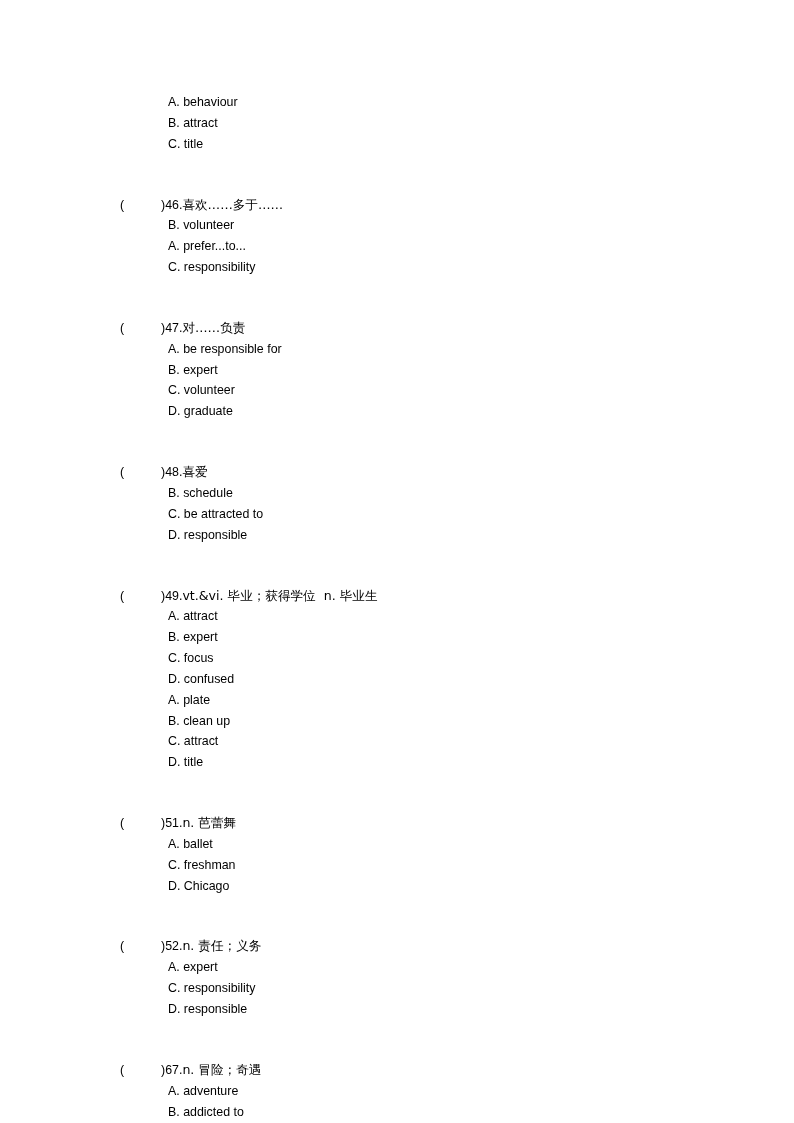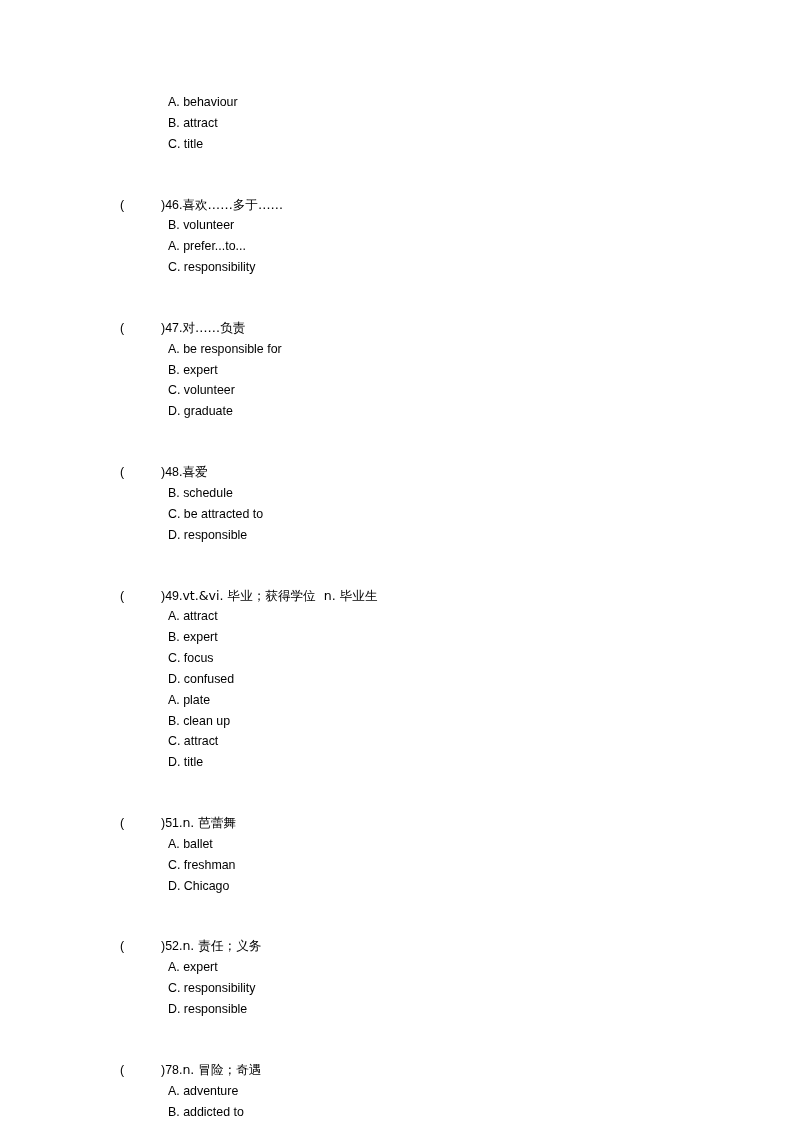--- a/index.html
+++ b/index.html
@@ -98,19 +98,19 @@
       <div class="line opt-line"><span>C.</span> <span>attract</span></div>
       <div class="line opt-line"><span>D.</span> <span>title</span></div>
       <div class="line q-line"><span class="q-paren-open">(</span><span>)</span><span>51.</span><span class="cjk q-text">n. 芭蕾舞</span></div>
       <div class="line opt-line"><span>A.</span> <span>ballet</span></div>
       <div class="line opt-line"><span>C.</span> <span>freshman</span></div>
       <div class="line opt-line"><span>D.</span> <span>Chicago</span></div>
       <div class="line q-line"><span class="q-paren-open">(</span><span>)</span><span>52.</span><span class="cjk q-text">n. 责任；义务</span></div>
       <div class="line opt-line"><span>A.</span> <span>expert</span></div>
       <div class="line opt-line"><span>C.</span> <span>responsibility</span></div>
       <div class="line opt-line"><span>D.</span> <span>responsible</span></div>
-      <div class="line q-line"><span class="q-paren-open">(</span><span>)</span><span>78.</span><span class="cjk q-text">n. 冒险；奇遇</span></div>
+      <div class="line q-line"><span class="q-paren-open">(</span><span>)</span><span>67.</span><span class="cjk q-text">n. 冒险；奇遇</span></div>
       <div class="line opt-line"><span>A.</span> <span>adventure</span></div>
       <div class="line opt-line"><span>B.</span> <span>addicted to</span></div>
       <div class="line opt-line"><span>C.</span> <span>freshman</span></div>
       <div class="line opt-line"><span>D.</span> <span>title</span></div>
     </div>
 </div>
 
 </body></html>

